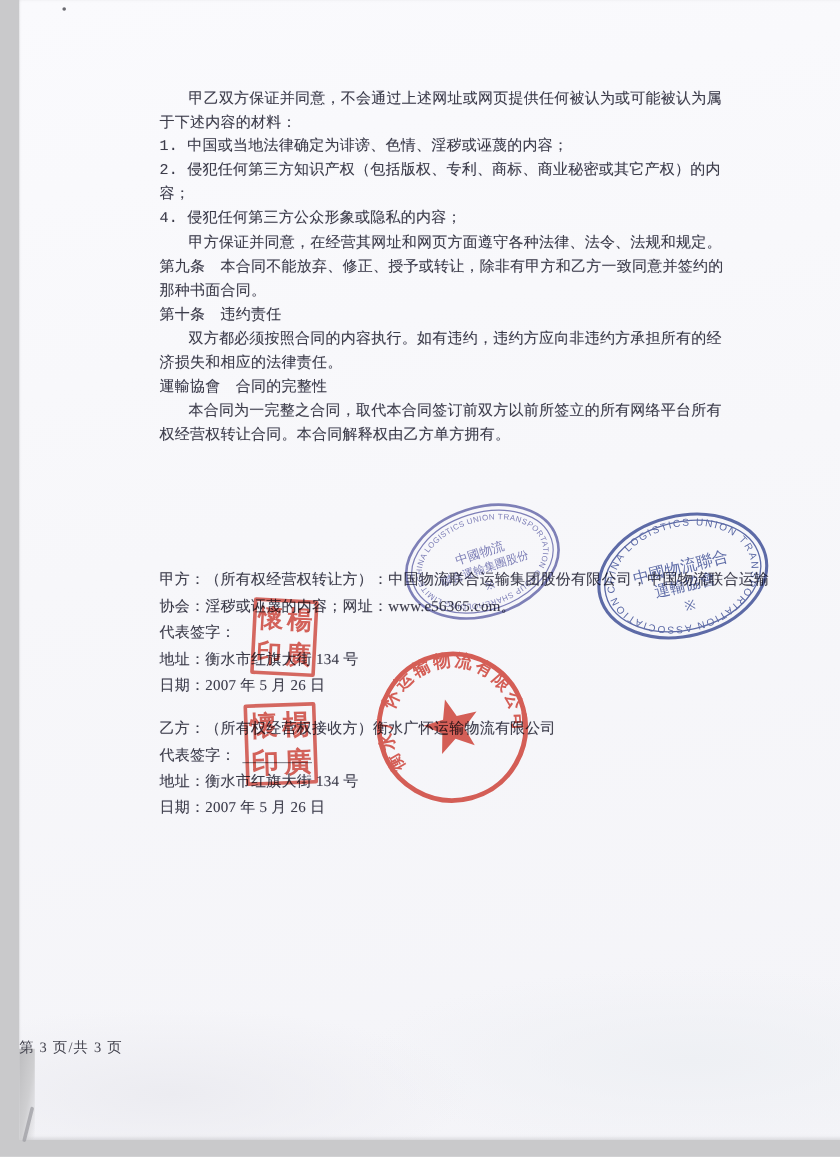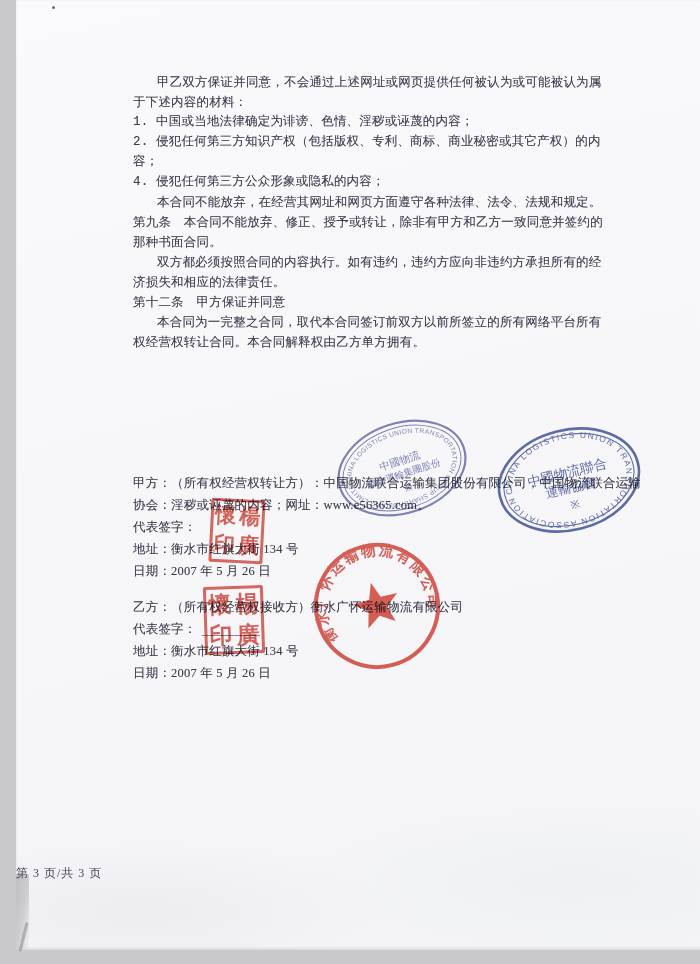--- a/index.html
+++ b/index.html
@@ -89,24 +89,25 @@
 
 <div class="paper">
 
   <div class="speck"></div>
 
   <div class="doc-text">
     <p class="p-indent">甲乙双方保证并同意，不会通过上述网址或网页提供任何被认为或可能被认为属于下述内容的材料：</p>
     <p class="p-list">1. 中国或当地法律确定为诽谤、色情、淫秽或诬蔑的内容；</p>
     <p class="p-list">2. 侵犯任何第三方知识产权（包括版权、专利、商标、商业秘密或其它产权）的内容；</p>
     <p class="p-list">4. 侵犯任何第三方公众形象或隐私的内容；</p>
-    <p class="p-indent mt-md">本合同不能放弃，在经营其网址和网页方面遵守各种法律、法令、法规和规定。</p>
+    <p class="p-indent mt-md">甲方保证并同意，在经营其网址和网页方面遵守各种法律、法令、法规和规定。</p>
     <p>第九条　本合同不能放弃、修正、授予或转让，除非有甲方和乙方一致同意并签约的那种书面合同。</p>
+    <p class="mt-sm">第十条　违约责任</p>
     <p class="p-indent">双方都必须按照合同的内容执行。如有违约，违约方应向非违约方承担所有的经济损失和相应的法律责任。</p>
-    <p>第十二条　甲方保证并同意</p>
+    <p>運輸協會　合同的完整性</p>
     <p class="p-indent">本合同为一完整之合同，取代本合同签订前双方以前所签立的所有网络平台所有权经营权转让合同。本合同解释权由乙方单方拥有。</p>
   </div>
 
   <div class="party-block party-a">
     <div>甲方：（所有权经营权转让方）：中国物流联合运输集团股份有限公司，中国物流联合运输</div>
     <div>协会：淫秽或诬蔑的内容；网址：www.e56365.com。</div>
     <div>代表签字：</div>
     <div>地址：衡水市红旗大街 134 号</div>
     <div>日期：2007 年 5 月 26 日</div>
   </div>

